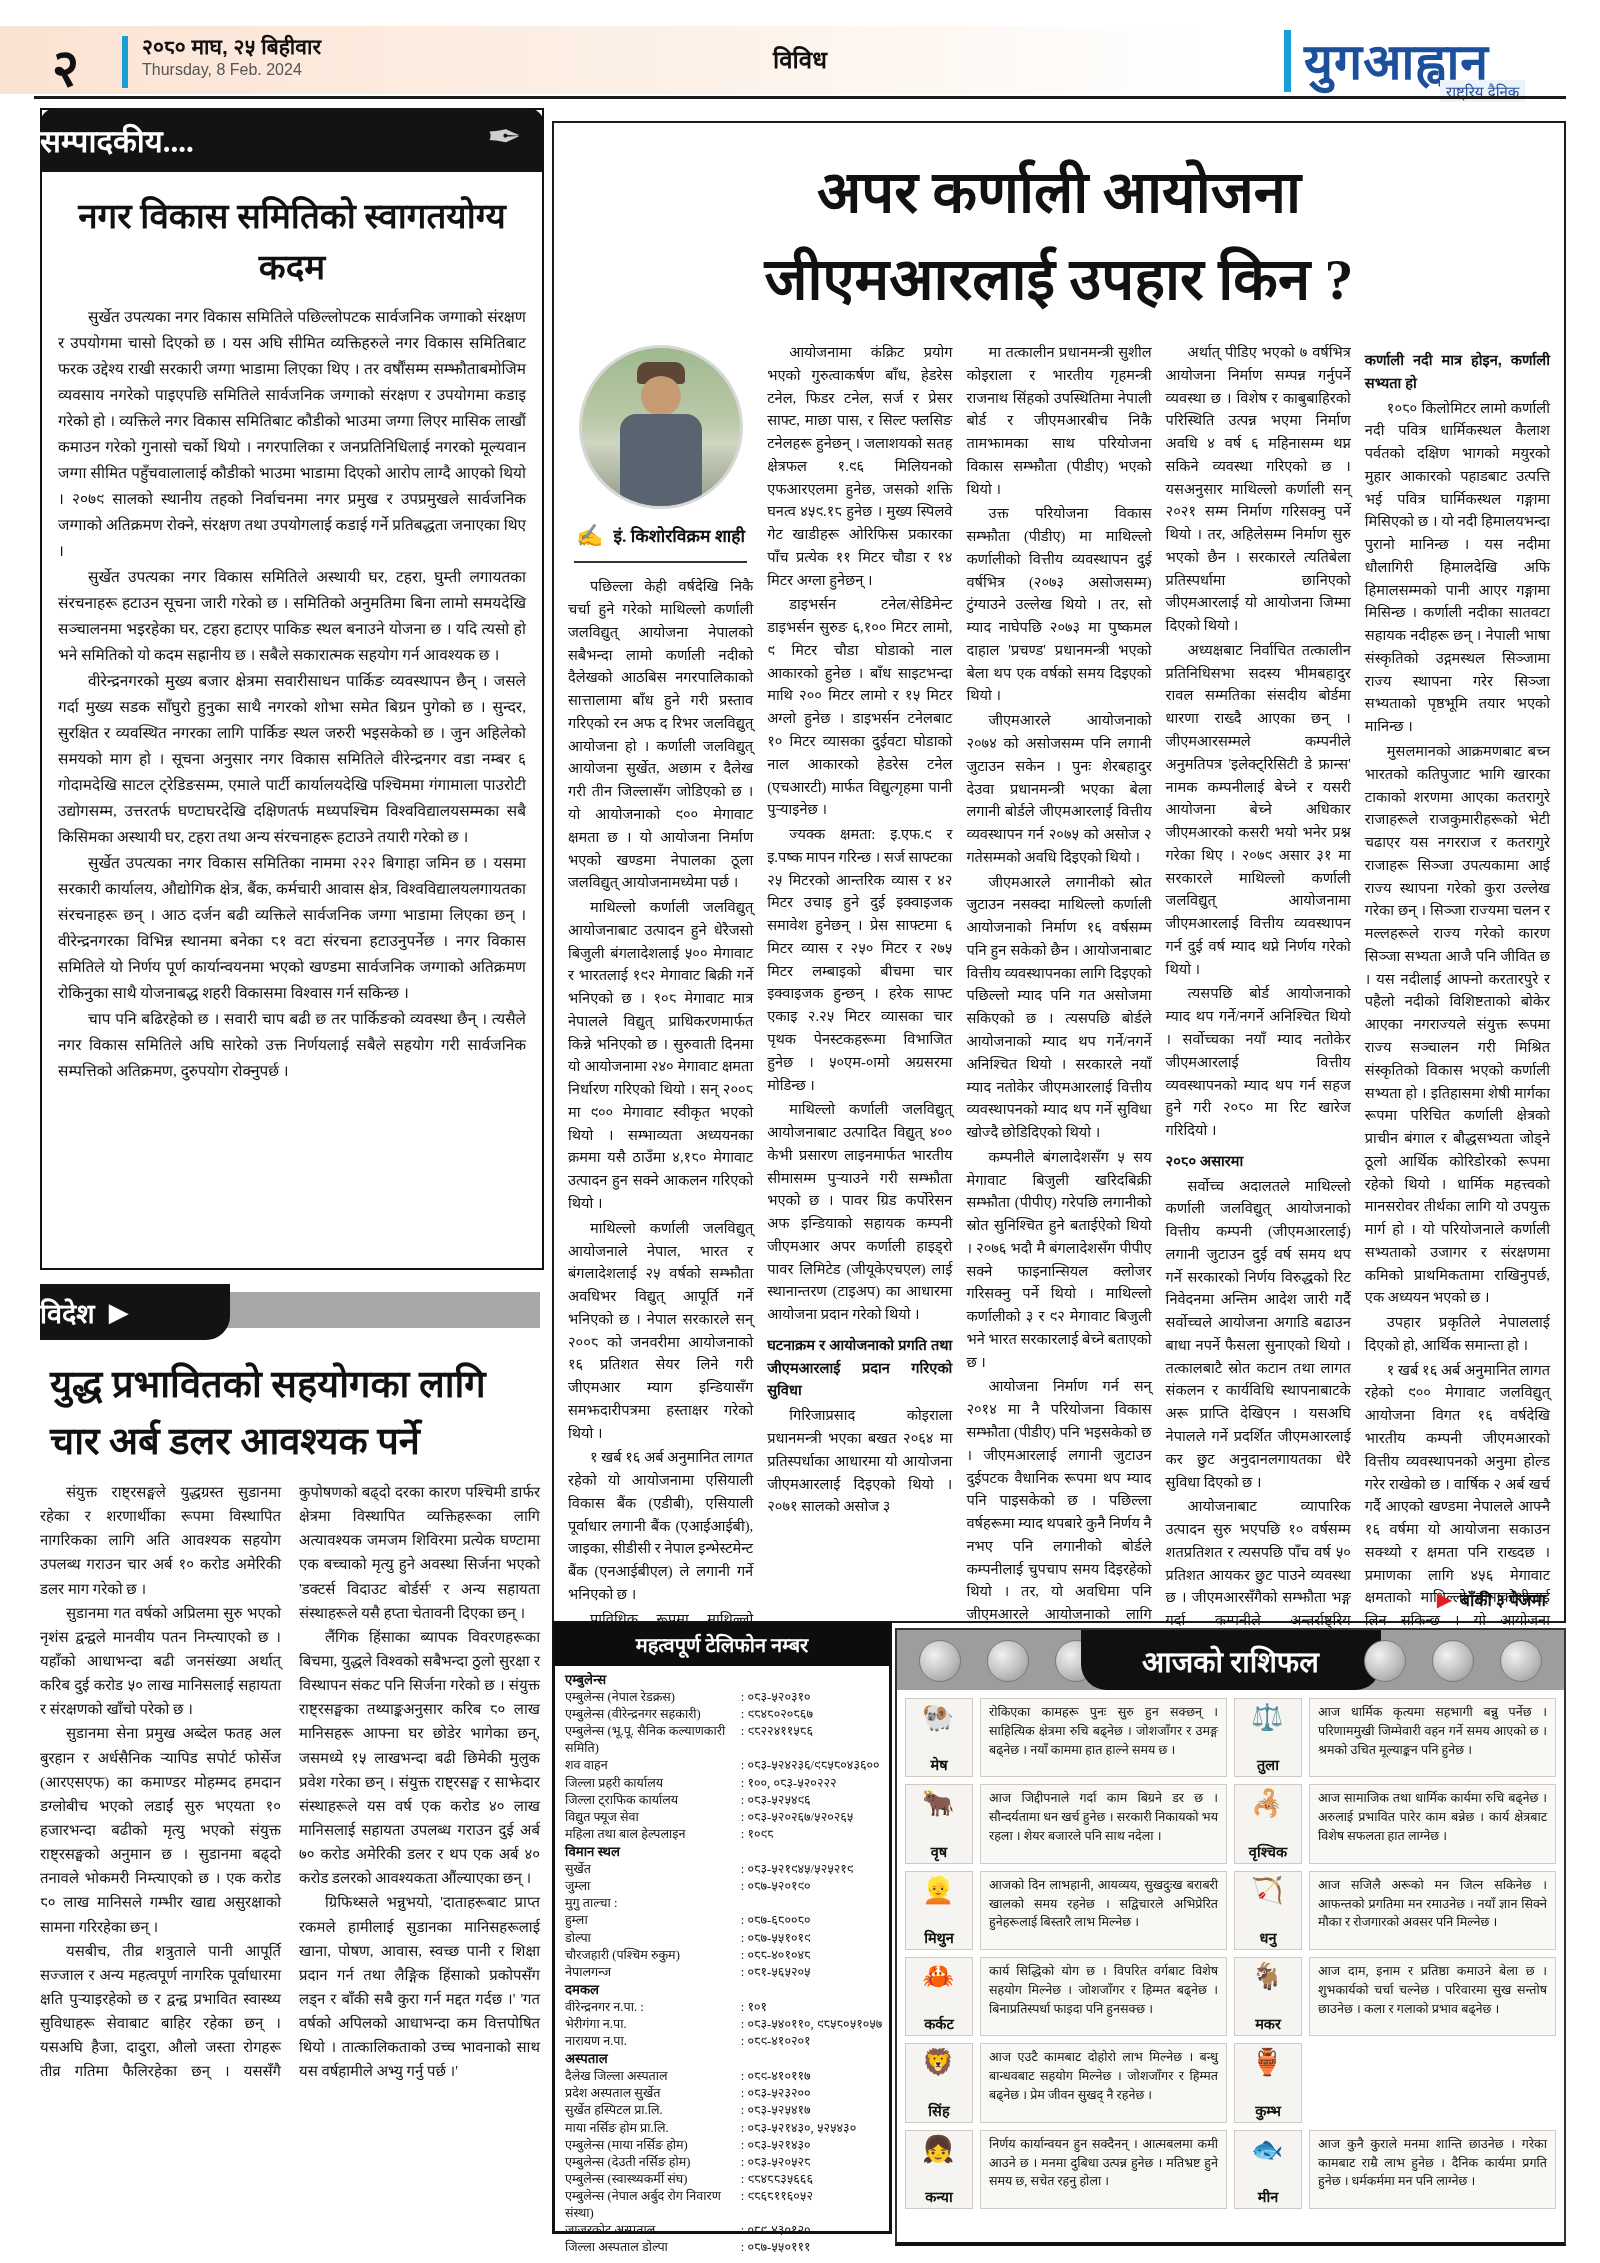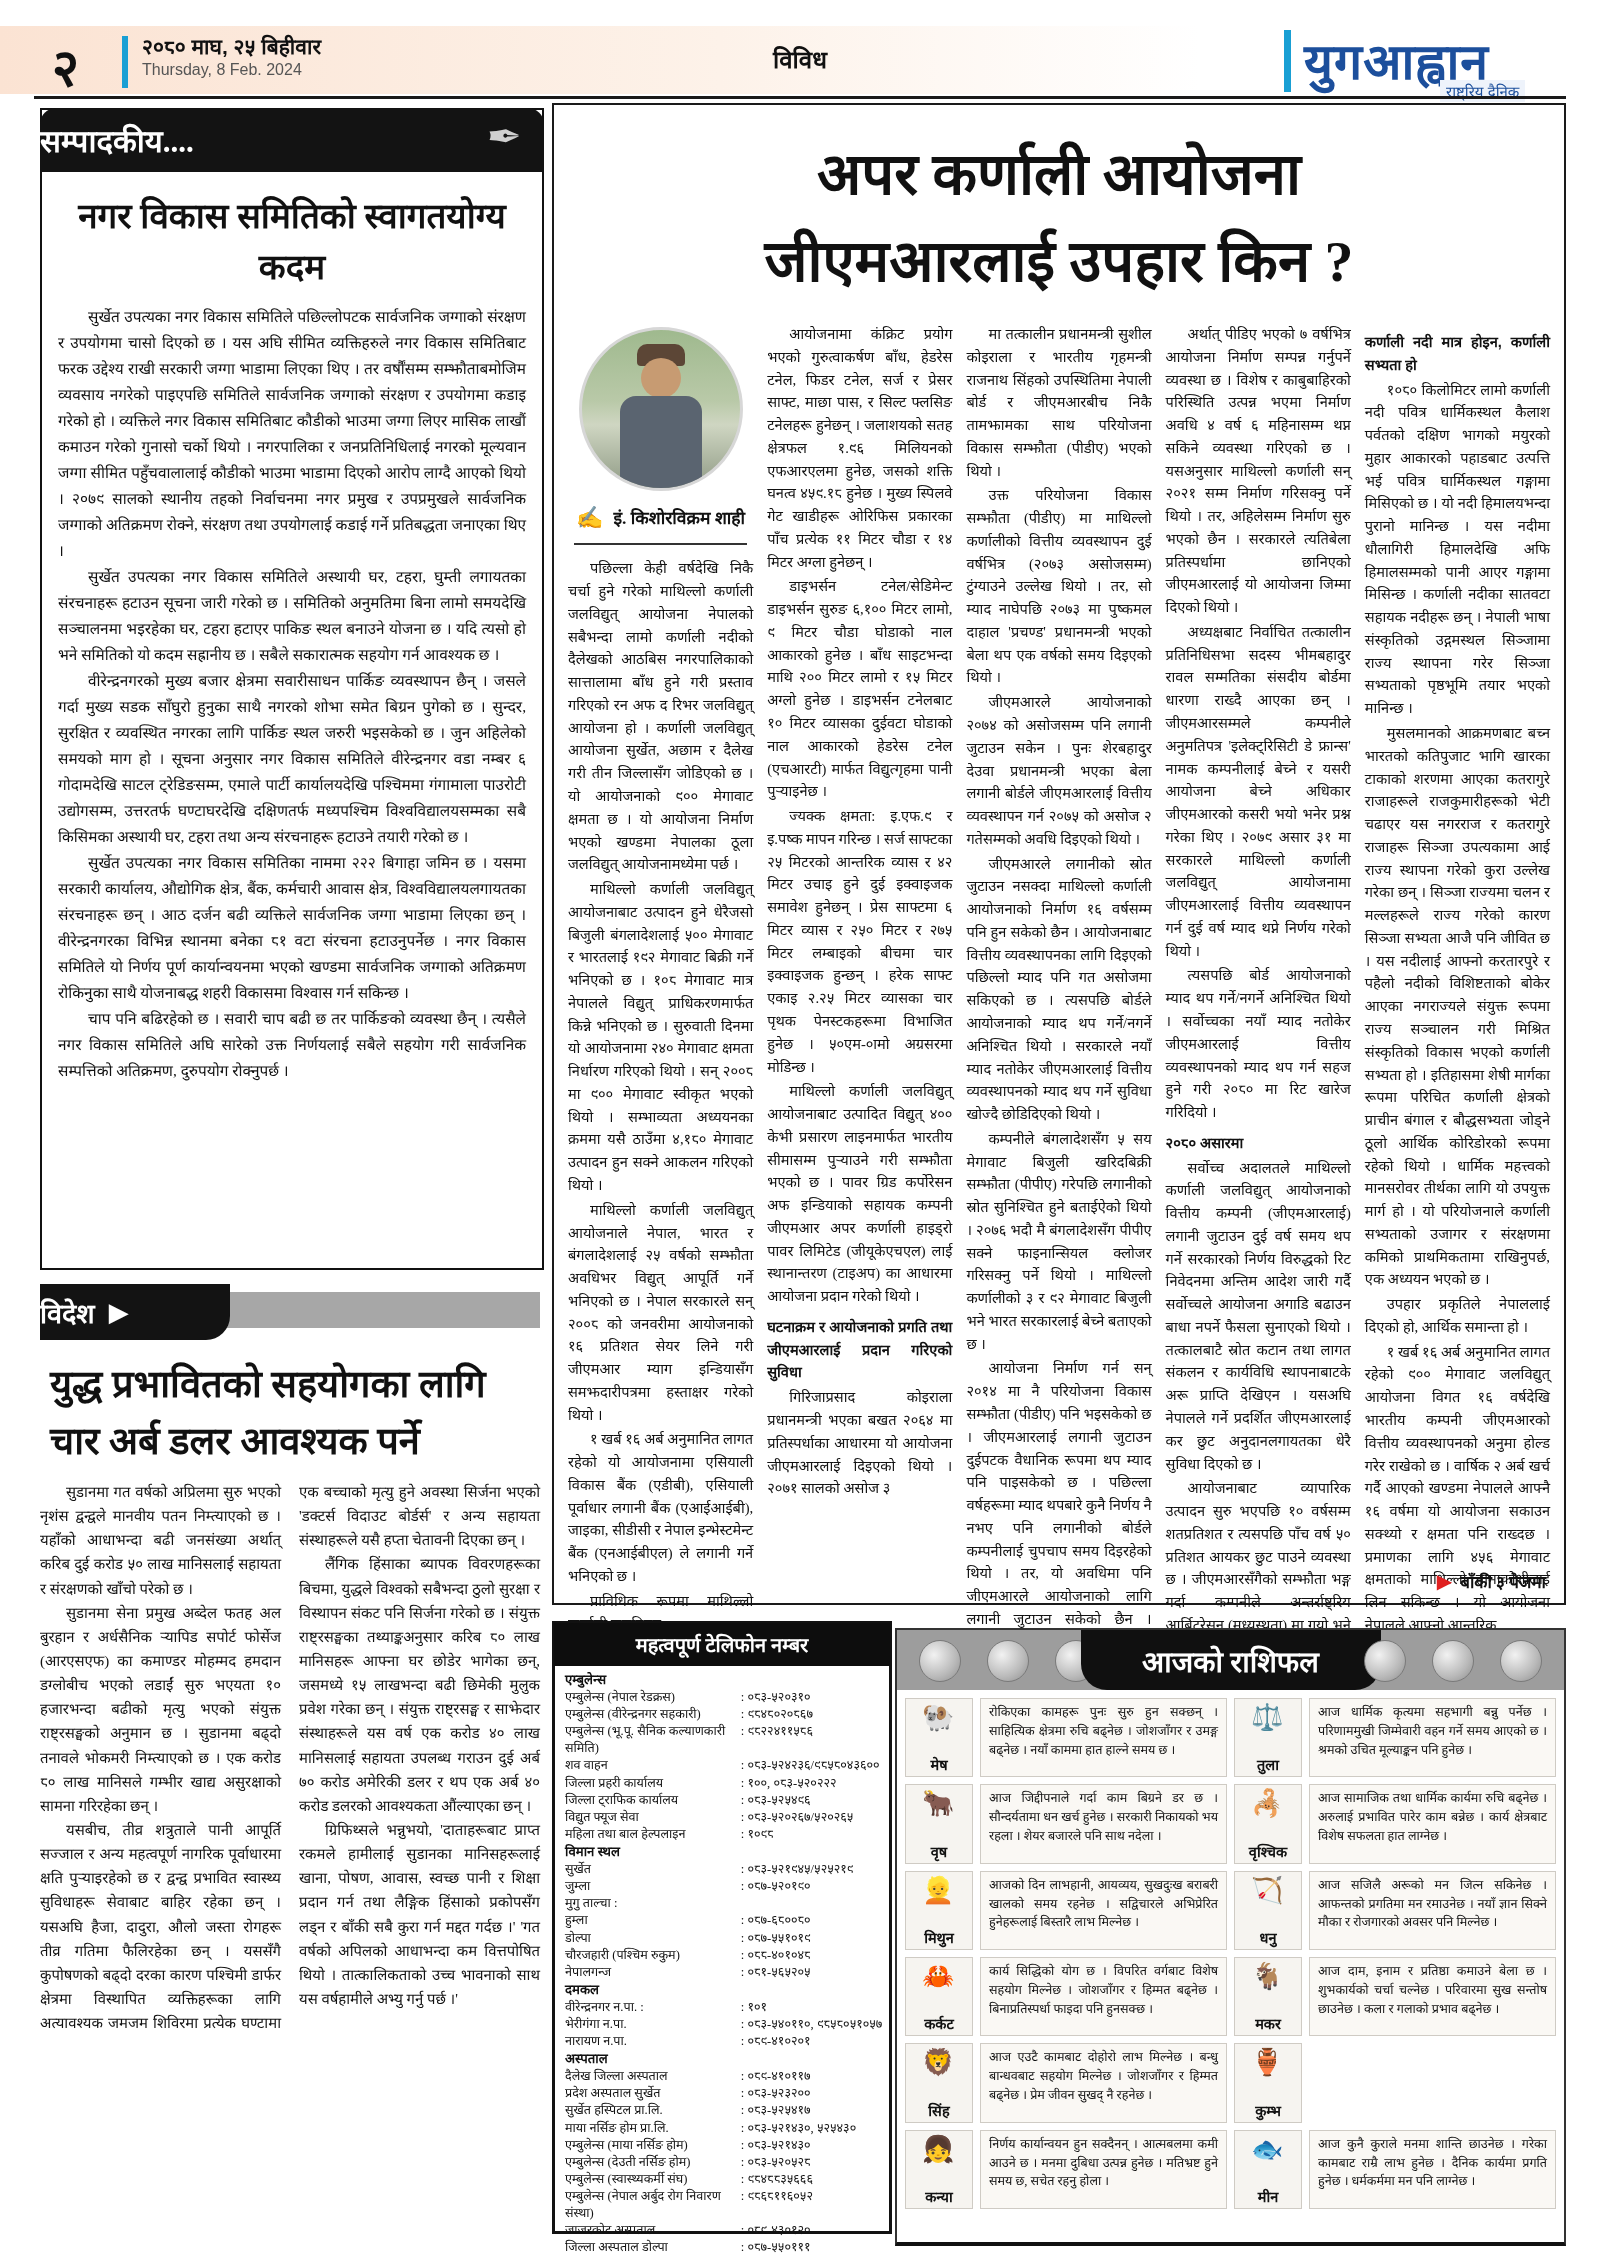--- a/index.html
+++ b/index.html
@@ -39,21 +39,21 @@
   .fo-graybar{position:absolute;left:120px;top:8px;width:380px;height:36px;background:#a7a7a7;}
   .fo-tab{position:absolute;left:0;top:0;width:190px;height:56px;background:#131313;
      border-radius:0 0 24px 0;display:flex;align-items:center;justify-content:flex-start;gap:14px;}
   .fo-tab-label{color:#fff;font-size:27px;font-weight:bold;}
   .fo-arrow{color:#fff;font-size:26px;}
   .fo-title{margin:16px 2px 10px 10px;font-size:38px;font-weight:bold;line-height:1.5;}
   .fo-body{column-count:2;column-gap:18px;font-size:14.9px;line-height:1.62;text-align:justify;}
   .fo-body p{margin:0;text-indent:26px;}
 
   
-  .main-article{position:absolute;left:552px;top:103px;width:1010px;height:1498px;
+  .main-article{position:absolute;left:552px;top:121px;width:1010px;height:1498px;
      border:2px solid #1a1a1a;background:#fff;}
   .ma-title{margin:26px 30px 8px 30px;text-align:center;font-size:58px;font-weight:bold;line-height:1.5;}
   .ma-cols{display:flex;gap:14px;margin:18px 14px 0 14px;font-size:14.6px;line-height:1.56;text-align:justify;}
   .ma-col{flex:1 1 0;min-width:0;}
   .ma-col p{margin:0 0 2px 0;text-indent:22px;}
   .ma-col .subhead{font-weight:bold;text-indent:0;margin:8px 0 2px 0;font-family:"Liberation Sans",sans-serif;font-size:14.6px;}
   .photo-wrap{width:158px;height:158px;margin:4px auto 10px auto;border-radius:50%;
      border:3px solid #d7d7d7;overflow:hidden;position:relative;
      background:linear-gradient(180deg,#9fb98e 0%,#b9c9a8 45%,#cfd6c2 60%,#8f9a85 100%);}
   .photo-wrap .p-head{position:absolute;left:59px;top:28px;width:40px;height:40px;border-radius:50%;background:#c79b72;}
@@ -136,20 +136,21 @@
   <section class="foreign">
     <div class="fo-tabrow">
       <div class="fo-graybar"></div>
       <div class="fo-tab">
         <span class="fo-tab-label">विदेश</span>
         <span class="fo-arrow">▶</span>
       </div>
     </div>
     <h2 class="fo-title">युद्ध प्रभावितको सहयोगका लागि चार अर्ब डलर आवश्यक पर्ने</h2>
     <div class="fo-body" id="foreign-body">
+        <p>संयुक्त राष्ट्रसङ्घले युद्धग्रस्त सुडानमा रहेका र शरणार्थीका रूपमा विस्थापित नागरिकका लागि अति आवश्यक सहयोग उपलब्ध गराउन चार अर्ब १० करोड अमेरिकी डलर माग गरेको छ ।</p>
         <p>सुडानमा गत वर्षको अप्रिलमा सुरु भएको नृशंस द्वन्द्वले मानवीय पतन निम्त्याएको छ । यहाँको आधाभन्दा बढी जनसंख्या अर्थात् करिब दुई करोड ५० लाख मानिसलाई सहायता र संरक्षणको खाँचो परेको छ ।</p>
         <p>सुडानमा सेना प्रमुख अब्देल फतह अल बुरहान र अर्धसैनिक ऱ्यापिड सपोर्ट फोर्सेज (आरएसएफ) का कमाण्डर मोहम्मद हमदान डग्लोबीच भएको लडाईं सुरु भएयता १० हजारभन्दा बढीको मृत्यु भएको संयुक्त राष्ट्रसङ्घको अनुमान छ । सुडानमा बढ्दो तनावले भोकमरी निम्त्याएको छ । एक करोड ८० लाख मानिसले गम्भीर खाद्य असुरक्षाको सामना गरिरहेका छन् ।</p>
         <p>यसबीच, तीव्र शत्रुताले पानी आपूर्ति सज्जाल र अन्य महत्वपूर्ण नागरिक पूर्वाधारमा क्षति पुऱ्याइरहेको छ र द्वन्द्व प्रभावित स्वास्थ्य सुविधाहरू सेवाबाट बाहिर रहेका छन् । यसअघि हैजा, दादुरा, औलो जस्ता रोगहरू तीव्र गतिमा फैलिरहेका छन् । यससँगै कुपोषणको बढ्दो दरका कारण पश्चिमी डार्फर क्षेत्रमा विस्थापित व्यक्तिहरूका लागि अत्यावश्यक जमजम शिविरमा प्रत्येक घण्टामा एक बच्चाको मृत्यु हुने अवस्था सिर्जना भएको 'डक्टर्स विदाउट बोर्डर्स' र अन्य सहायता संस्थाहरूले यसै हप्ता चेतावनी दिएका छन् ।</p>
         <p>लैंगिक हिंसाका ब्यापक विवरणहरूका बिचमा, युद्धले विश्वको सबैभन्दा ठुलो सुरक्षा र विस्थापन संकट पनि सिर्जना गरेको छ । संयुक्त राष्ट्रसङ्घका तथ्याङ्कअनुसार करिब ८० लाख मानिसहरू आफ्ना घर छोडेर भागेका छन्, जसमध्ये १५ लाखभन्दा बढी छिमेकी मुलुक प्रवेश गरेका छन् । संयुक्त राष्ट्रसङ्घ र साझेदार संस्थाहरूले यस वर्ष एक करोड ४० लाख मानिसलाई सहायता उपलब्ध गराउन दुई अर्ब ७० करोड अमेरिकी डलर र थप एक अर्ब ४० करोड डलरको आवश्यकता औंल्याएका छन् ।</p>
         <p>ग्रिफिथ्सले भन्नुभयो, 'दाताहरूबाट प्राप्त रकमले हामीलाई सुडानका मानिसहरूलाई खाना, पोषण, आवास, स्वच्छ पानी र शिक्षा प्रदान गर्न तथा लैङ्गिक हिंसाको प्रकोपसँग लड्न र बाँकी सबै कुरा गर्न मद्दत गर्दछ ।' 'गत वर्षको अपिलको आधाभन्दा कम वित्तपोषित थियो । तात्कालिकताको उच्च भावनाको साथ यस वर्षहामीले अभ्यु गर्नु पर्छ ।'</p>
       </div>
   </section>
 
   <section class="main-article">
     <h1 class="ma-title">

